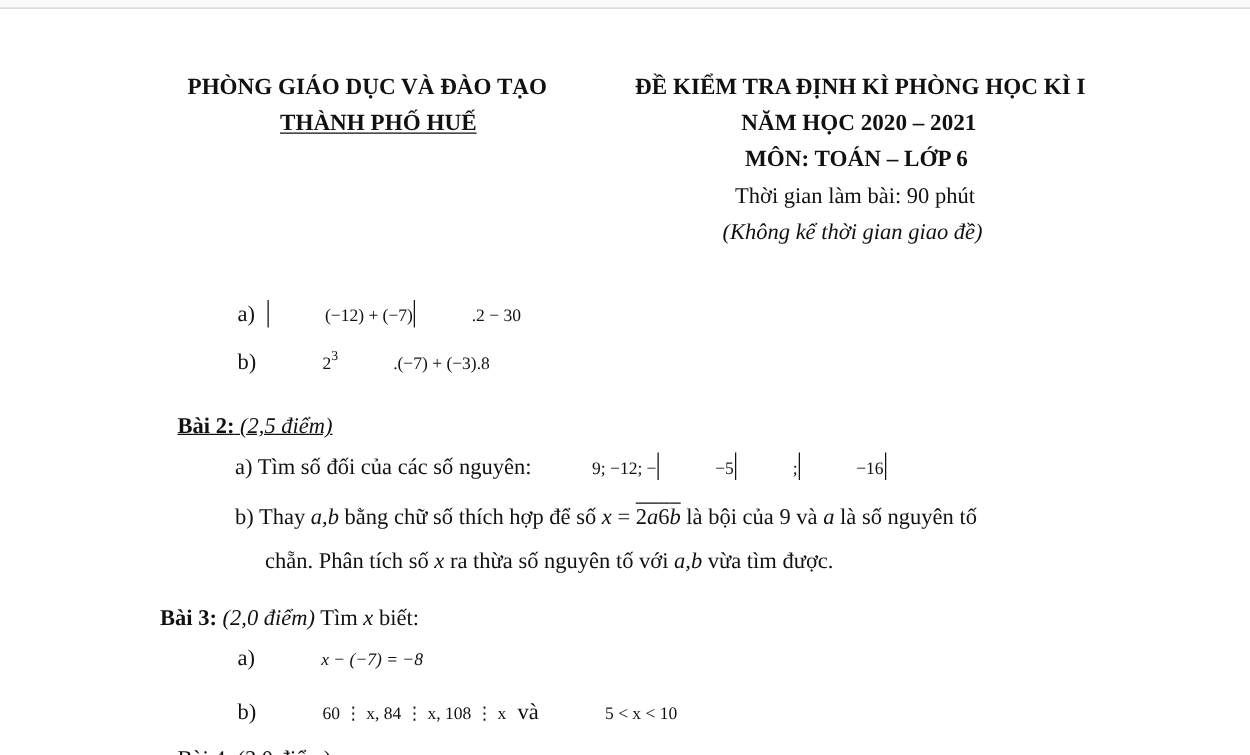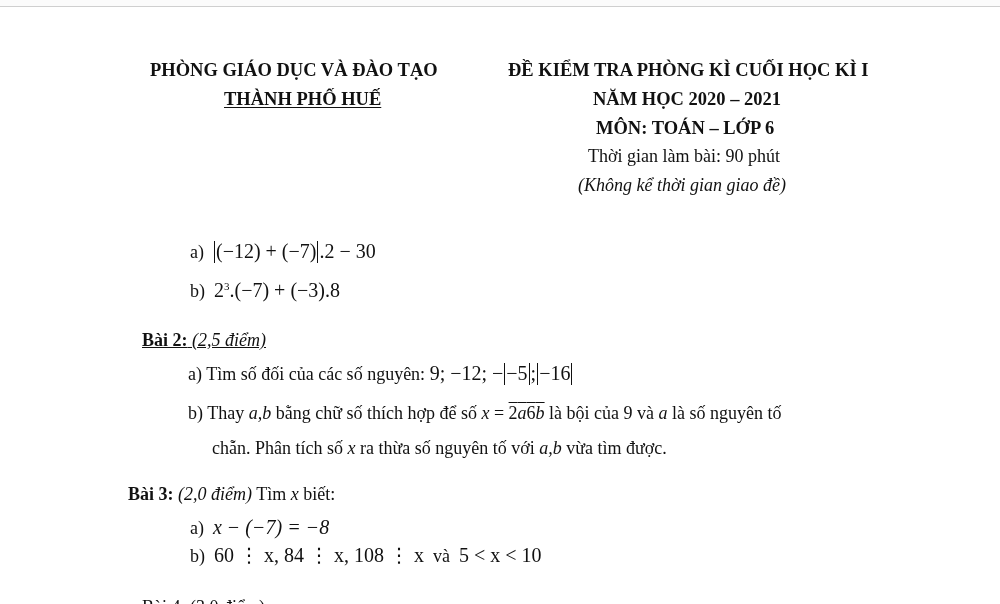--- a/index.html
+++ b/index.html
@@ -13,37 +13,37 @@
     position:absolute; left:0; top:0; width:1000px; height:6px;
     background:#fbfbfb; border-bottom:1px solid #cfcfcf;
   }
   .page { position:absolute; left:0; top:0; width:880px; height:604px; }
   .abs { position:absolute; white-space:nowrap; }
   .hdr-b { font-weight:bold; font-size:18.5px; }
   .u { text-decoration:underline; text-underline-offset:2px; }
   .t18 { font-size:18px; }
   .it { font-style:italic; }
   .b { font-weight:bold; }
-  .math { font-family:"Liberation Serif","DejaVu Serif",serif; font-size:20px; }
+  .math { font-family:"Liberation Serif","DejaVu Serif",serif; font-size:14px;padding-left:44px; }
   .mvar { font-style:italic; }
   .ov { text-decoration:overline; }
   .sup { font-size:11px; position:relative; top:-7px; }
   .abs-bar { display:inline-block; border-left:1px solid #111; height:22px; vertical-align:-5px; margin:0 1px; }
 </style>
 </head>
 <body>
 
 <div class="topbar"></div>
 
 <div class="page">
 
   <div class="abs hdr-b" style="left:150px; top:60px;">PHÒNG GIÁO DỤC VÀ ĐÀO TẠO</div>
   <div class="abs hdr-b u" style="left:224px; top:89px;">THÀNH PHỐ HUẾ</div>
 
-  <div class="abs hdr-b" style="left:508px; top:60px;">ĐỀ KIỂM TRA PHÒNG KÌ CUỐI HỌC KÌ I</div>
+  <div class="abs hdr-b" style="left:508px; top:60px;">ĐỀ KIỂM TRA ĐỊNH KÌ PHÒNG HỌC KÌ I</div>
   <div class="abs hdr-b" style="left:593px; top:89px;">NĂM HỌC 2020 – 2021</div>
   <div class="abs hdr-b" style="left:596px; top:118px;">MÔN: TOÁN – LỚP 6</div>
   <div class="abs t18" style="left:588px; top:146px;">Thời gian làm bài: 90 phút</div>
   <div class="abs t18 it" style="left:578px; top:175px;">(Không kể thời gian giao đề)</div>
 
   <div class="abs t18" style="left:190px; top:240px;">
     <span>a)</span>
     &nbsp;<span class="abs-bar"></span><span class="math">(−12) + (−7)</span><span class="abs-bar"></span><span class="math">.2 − 30</span>
   </div>
   <div class="abs t18" style="left:190px; top:279px;">
@@ -82,21 +82,21 @@
     <span class="b">Bài 3:</span>
     <span class="it">(2,0 điểm)</span>
     <span>Tìm</span>
     <span class="mvar">x</span>
     <span>biết:</span>
   </div>
   <div class="abs t18" style="left:190px; top:516px;text-align:right;">
     <span>a)</span>
     &nbsp;<span class="math mvar">x − (−7) = −8</span>
   </div>
-  <div class="abs t18" style="left:190px; top:543px;">
+  <div class="abs t18" style="left:190px; top:559px;">
     <span>b)</span>
     &nbsp;<span class="math">60 ⋮ x, 84 ⋮ x, 108 ⋮ x</span>
     &nbsp;<span>và</span>
     &nbsp;<span class="math">5 &lt; x &lt; 10</span>
   </div>
 
   <div class="abs t18" style="left:142px; top:597px;">
     <span>Bài 4: (3,0 điểm) ...</span>
   </div>
 </div>

